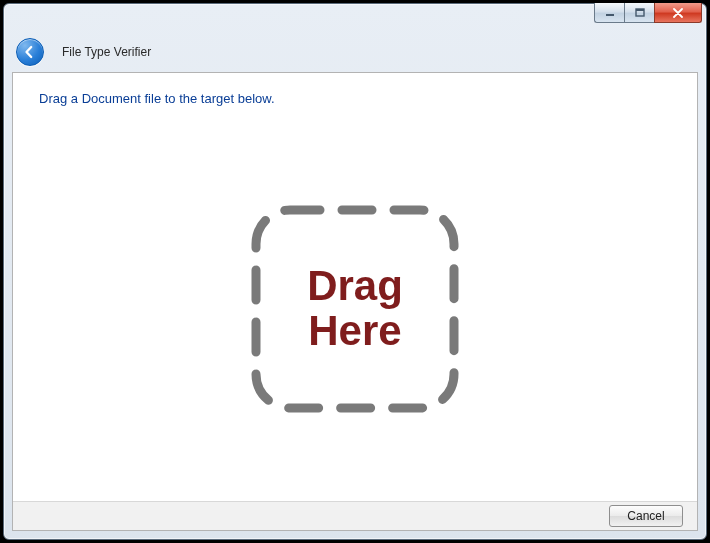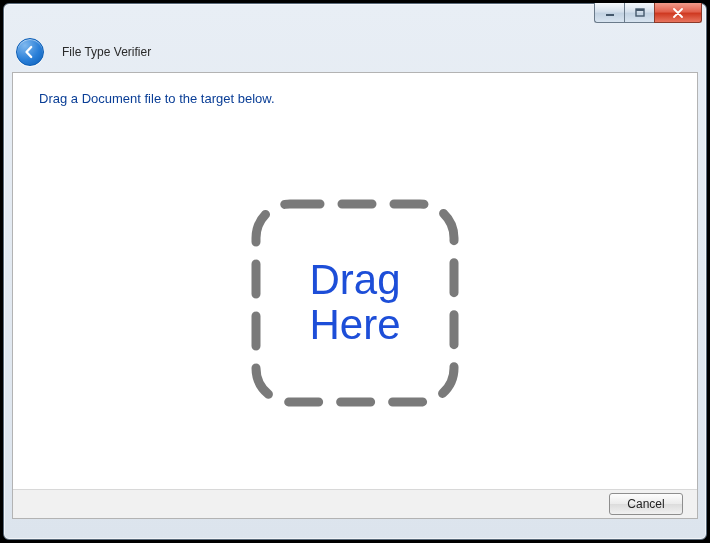--- a/index.html
+++ b/index.html
@@ -78,21 +78,21 @@
     cursor: pointer;
     position: relative;
   }
   .back-btn svg { display:block; }
   .nav-title {
     font-size: 12px;
     color: #2a2a2a;
   }
   .client {
     flex: 1;
-    margin: 0 8px 20px 8px;
+    margin: 0 8px 8px 8px;
     background: #fff;
     border: 1px solid #b3b3b3;
     display: flex;
     flex-direction: column;
   }
   .instruction {
     padding: 18px 26px 10px 26px;
     color: #0a3e96;
     font-size: 13px;
   }
@@ -106,23 +106,23 @@
     width: 210px;
     height: 210px;
     position: relative;
     display: flex;
     align-items: center;
     justify-content: center;
   }
   .drop-target svg.border-svg { position:absolute; inset:0; }
   .drop-text {
     text-align: center;
-    color: #1d4ed8;
+    color: #7f1d1d;
     font-size: 42px;
-    font-weight: 400;
+    font-weight: 700;
     line-height: 1.05;
   }
   .footer {
     border-top: 1px solid #d8d8d8;
     padding: 3px 14px;
     display: flex;
     justify-content: flex-end;
     background: #f1f1f1;
   }
   .cancel-btn {

